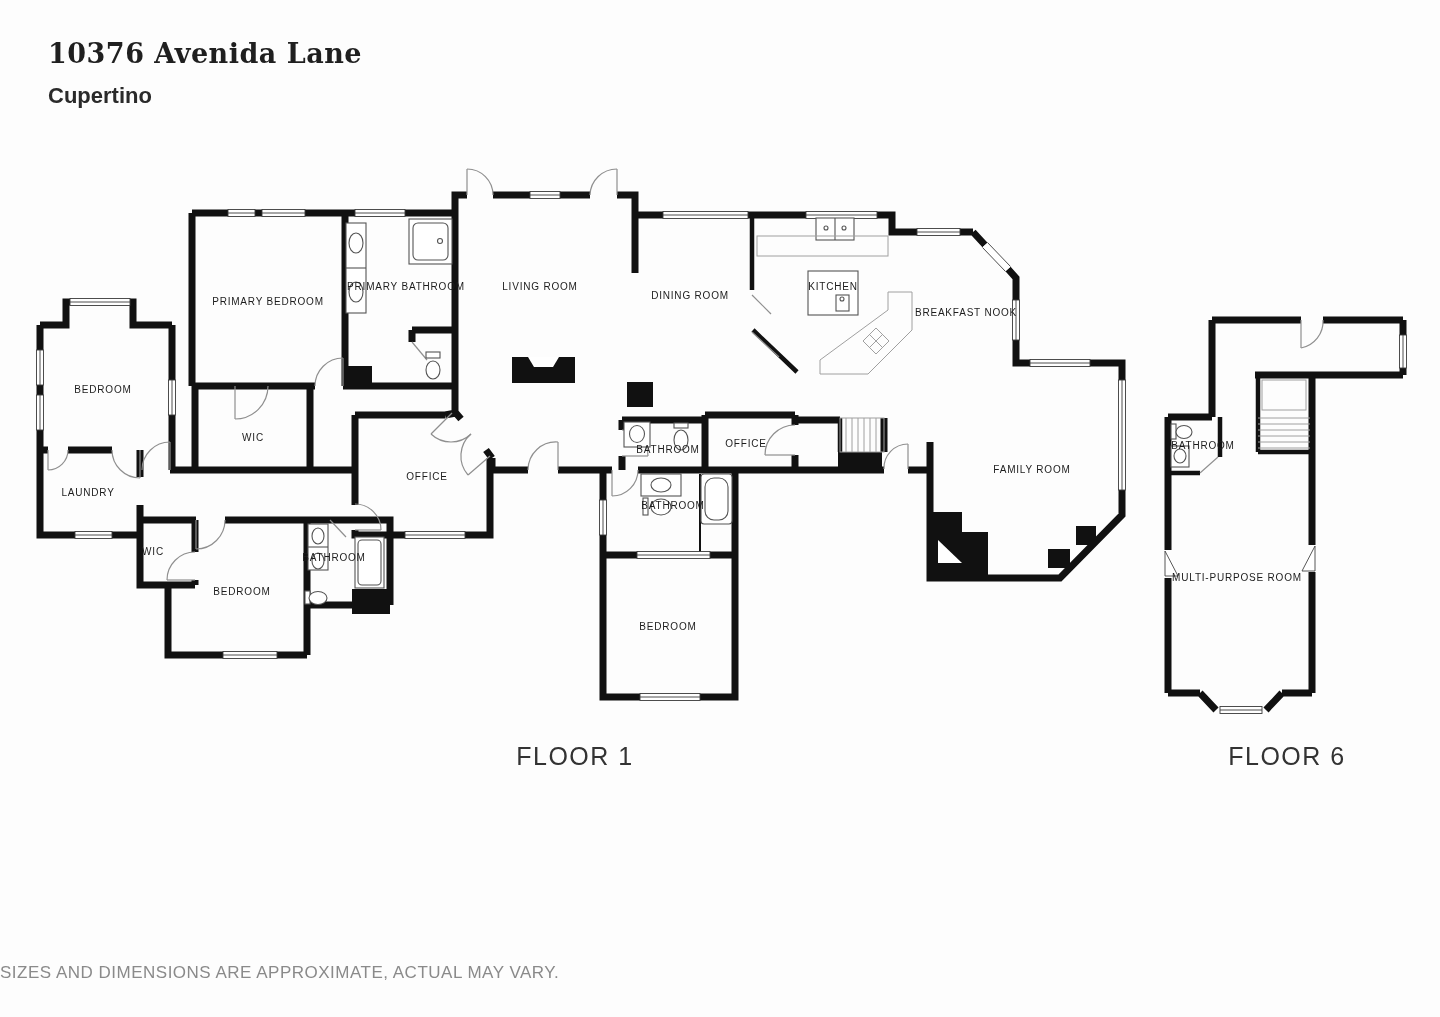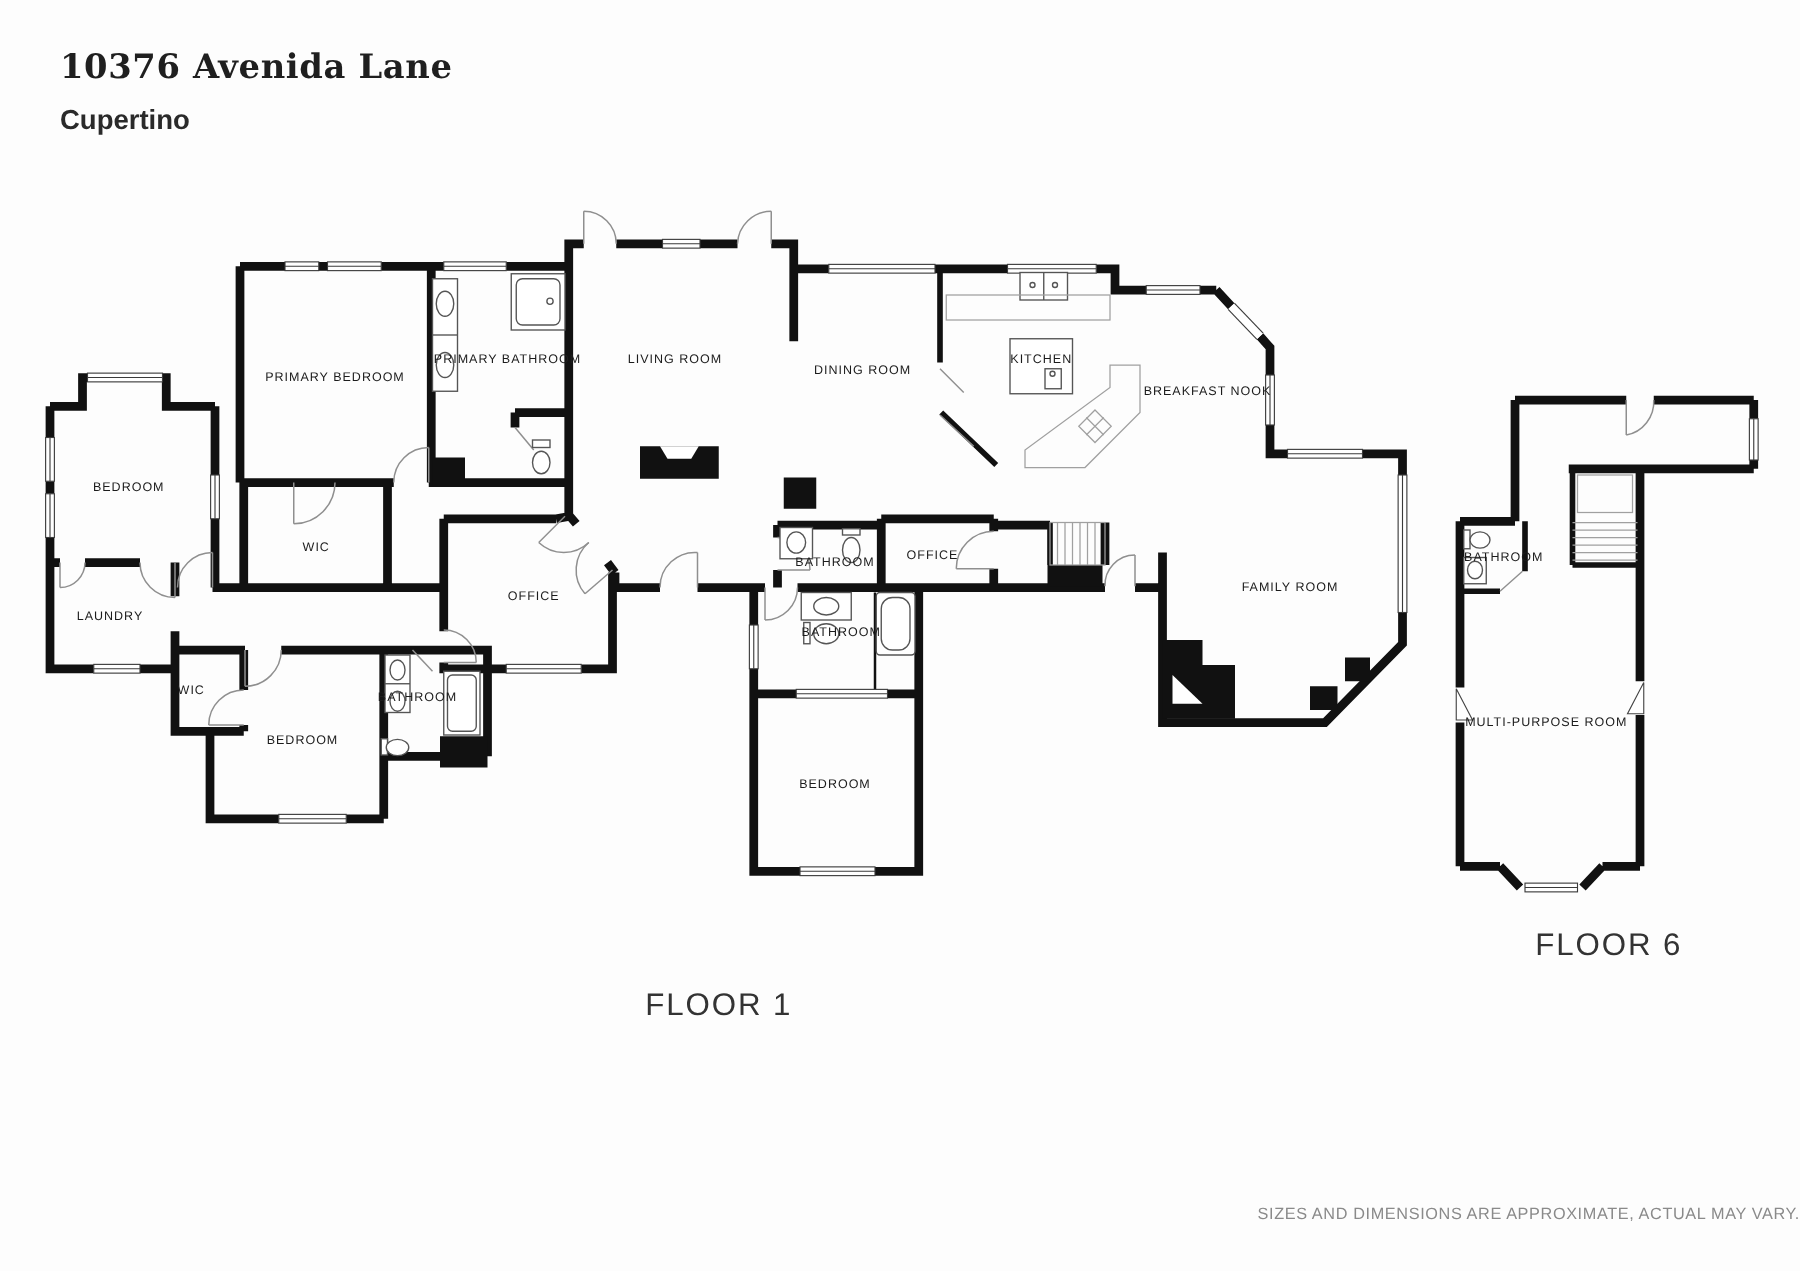--- a/index.html
+++ b/index.html
@@ -22,23 +22,23 @@
   .leaf{stroke:#8f8f8f;stroke-width:1.2;}
   .winrect{fill:#fff;stroke:#3a3a3a;stroke-width:.9;}
   .winline{stroke:#3a3a3a;stroke-width:.9;fill:none;}
   .blk{fill:#111;stroke:none;}
   .wht{fill:#fff;stroke:none;}
   .tri{fill:#fff;stroke:#444;stroke-width:.9;}
   .rl{font-family:"Liberation Sans",sans-serif;font-size:10px;letter-spacing:.8px;
     fill:#1c1c1c;text-anchor:middle;}
   .floor-label{position:absolute;top:742px;width:200px;text-align:center;
     font-size:25px;letter-spacing:1.5px;color:#333;font-weight:400;}
-  #fl1{left:475px;margin-top:48px;} #fl2{left:1187px;}
-  .footer{position:absolute;top:963px;left:0;width:100%;text-align:right;
-    font-size:13px;color:#8a8a8a;letter-spacing:.5px;}
+  #fl1{left:475px;} #fl2{left:1187px;}
+  .footer{position:absolute;top:963px;left:0;width:100%;text-align:left;
+    font-size:17px;color:#8a8a8a;letter-spacing:.5px;}
 </style>
 </head>
 <body>
 
 <div class="header">
   <div class="address">10376 Avenida Lane</div>
   <div class="city">Cupertino</div>
 </div>
 
 <svg width="1440" height="1017" viewBox="0 0 1440 1017">

